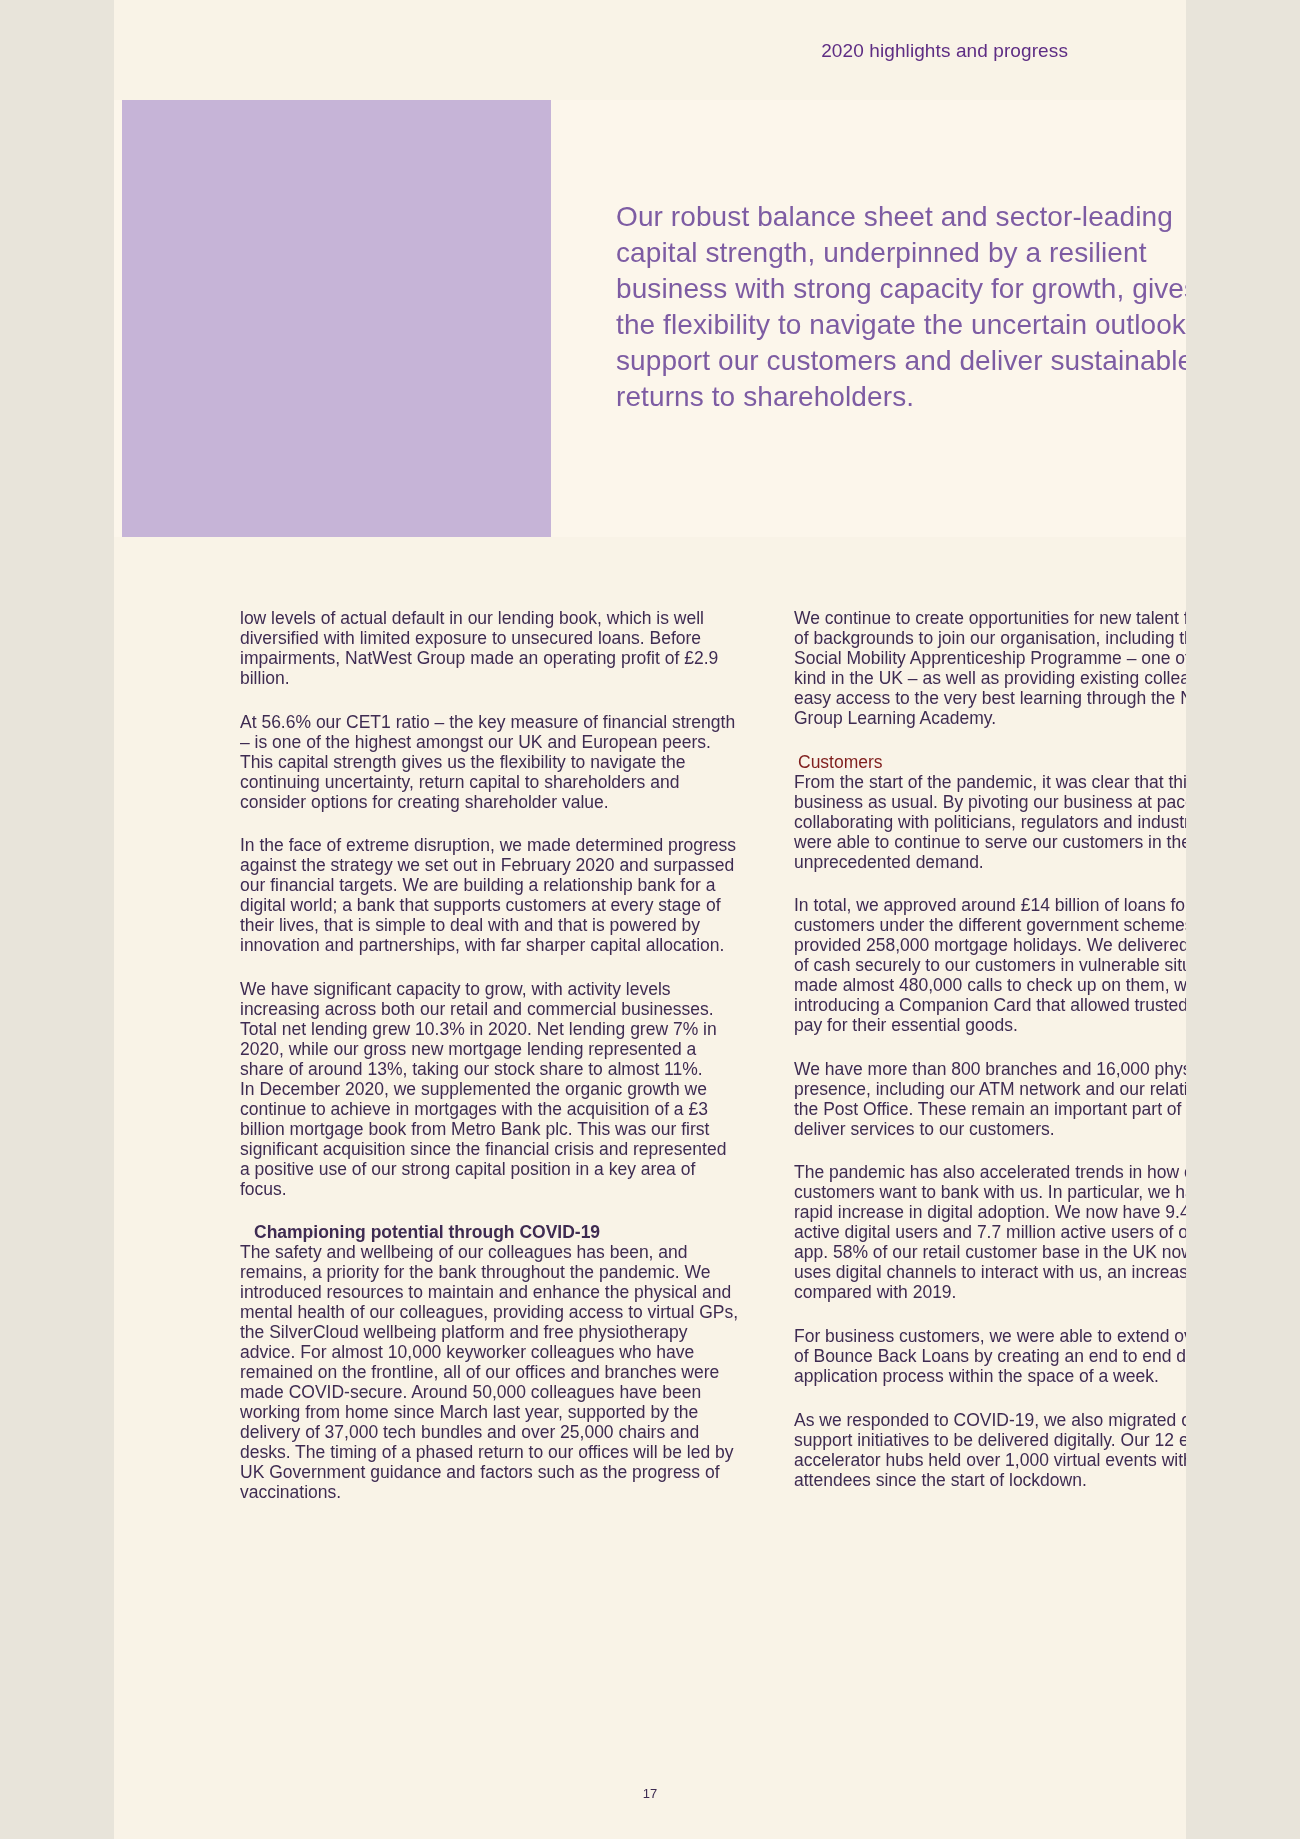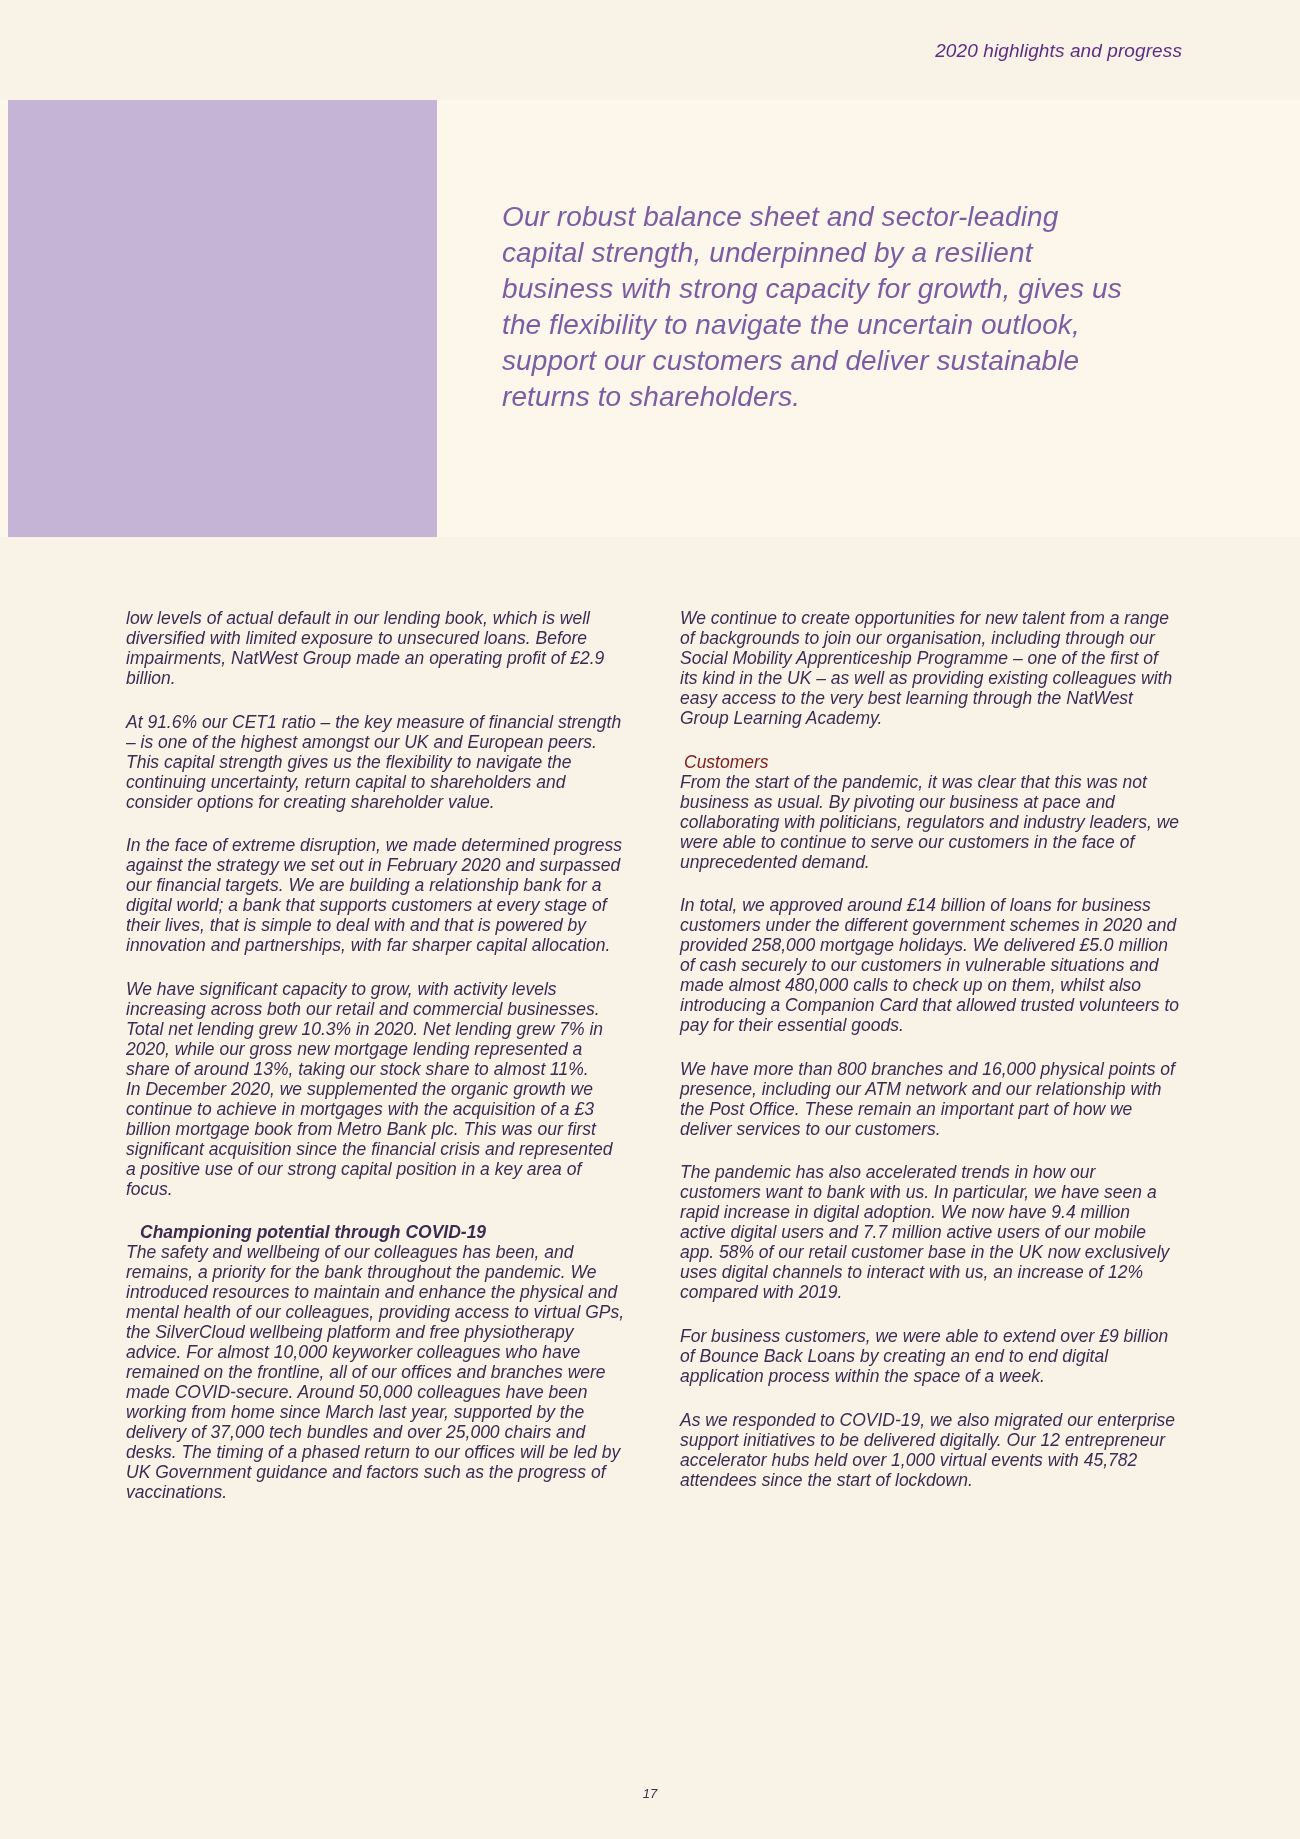--- a/index.html
+++ b/index.html
@@ -2,26 +2,25 @@
 <html><head>
 <meta charset="utf-8">
 <style>
   html, body { margin: 0; padding: 0; }
   body {
     font-family: "Liberation Sans", sans-serif;
     background: #e8e4da;
   }
   .page {
     position: relative;
-    width: 1300px;
+    width: 1072px;
     height: 1839px;
     margin: 0 auto;
     background: #f9f3e7;
     overflow: hidden;
-    font-style: italic;
   }
   .header-label {
     position: absolute;
     top: 40px;
     right: 118px;
     font-size: 19px;
     color: #5e2d84;
     letter-spacing: 0.1px;
   }
   .hero-band {
@@ -99,21 +98,21 @@
   <div class="hero-band"></div>
 
   <div class="lavender-block"></div>
 
   <div class="quote">Our robust balance sheet and sector-leading capital strength, underpinned by a resilient business with strong capacity for growth, gives us the flexibility to navigate the uncertain outlook, support our customers and deliver sustainable returns to shareholders.</div>
 
   <div class="columns">
 
     <div class="col">
       <p>low levels of actual default in our lending book, which is well diversified with limited exposure to unsecured loans. Before impairments, NatWest Group made an operating profit of £2.9 billion.</p>
-      <p>At 91.6% our CET1 ratio – the key measure of financial strength – is one of the highest amongst our UK and European peers. This capital strength gives us the flexibility to navigate the continuing uncertainty, return capital to shareholders and consider options for creating shareholder value.</p>
+      <p>At 56.6% our CET1 ratio – the key measure of financial strength – is one of the highest amongst our UK and European peers. This capital strength gives us the flexibility to navigate the continuing uncertainty, return capital to shareholders and consider options for creating shareholder value.</p>
       <p>In the face of extreme disruption, we made determined progress against the strategy we set out in February 2020 and surpassed our financial targets. We are building a relationship bank for a digital world; a bank that supports customers at every stage of their lives, that is simple to deal with and that is powered by innovation and partnerships, with far sharper capital allocation.</p>
       <p class="joined">We have significant capacity to grow, with activity levels increasing across both our retail and commercial businesses. Total net lending grew 10.3% in 2020. Net lending grew 7% in 2020, while our gross new mortgage lending represented a share of around 13%, taking our stock share to almost 11%.</p>
       <p>In December 2020, we supplemented the organic growth we continue to achieve in mortgages with the acquisition of a £3 billion mortgage book from Metro Bank plc. This was our first significant acquisition since the financial crisis and represented a positive use of our strong capital position in a key area of focus.</p>
       <p class="section-heading joined">Championing potential through COVID-19</p>
       <p>The safety and wellbeing of our colleagues has been, and remains, a priority for the bank throughout the pandemic. We introduced resources to maintain and enhance the physical and mental health of our colleagues, providing access to virtual GPs, the SilverCloud wellbeing platform and free physiotherapy advice. For almost 10,000 keyworker colleagues who have remained on the frontline, all of our offices and branches were made COVID-secure. Around 50,000 colleagues have been working from home since March last year, supported by the delivery of 37,000 tech bundles and over 25,000 chairs and desks. The timing of a phased return to our offices will be led by UK Government guidance and factors such as the progress of vaccinations.</p>
     </div>
 
     <div class="col">
       <p>We continue to create opportunities for new talent from a range of backgrounds to join our organisation, including through our Social Mobility Apprenticeship Programme – one of the first of its kind in the UK – as well as providing existing colleagues with easy access to the very best learning through the NatWest Group Learning Academy.</p>
       <p class="subhead joined">Customers</p>

